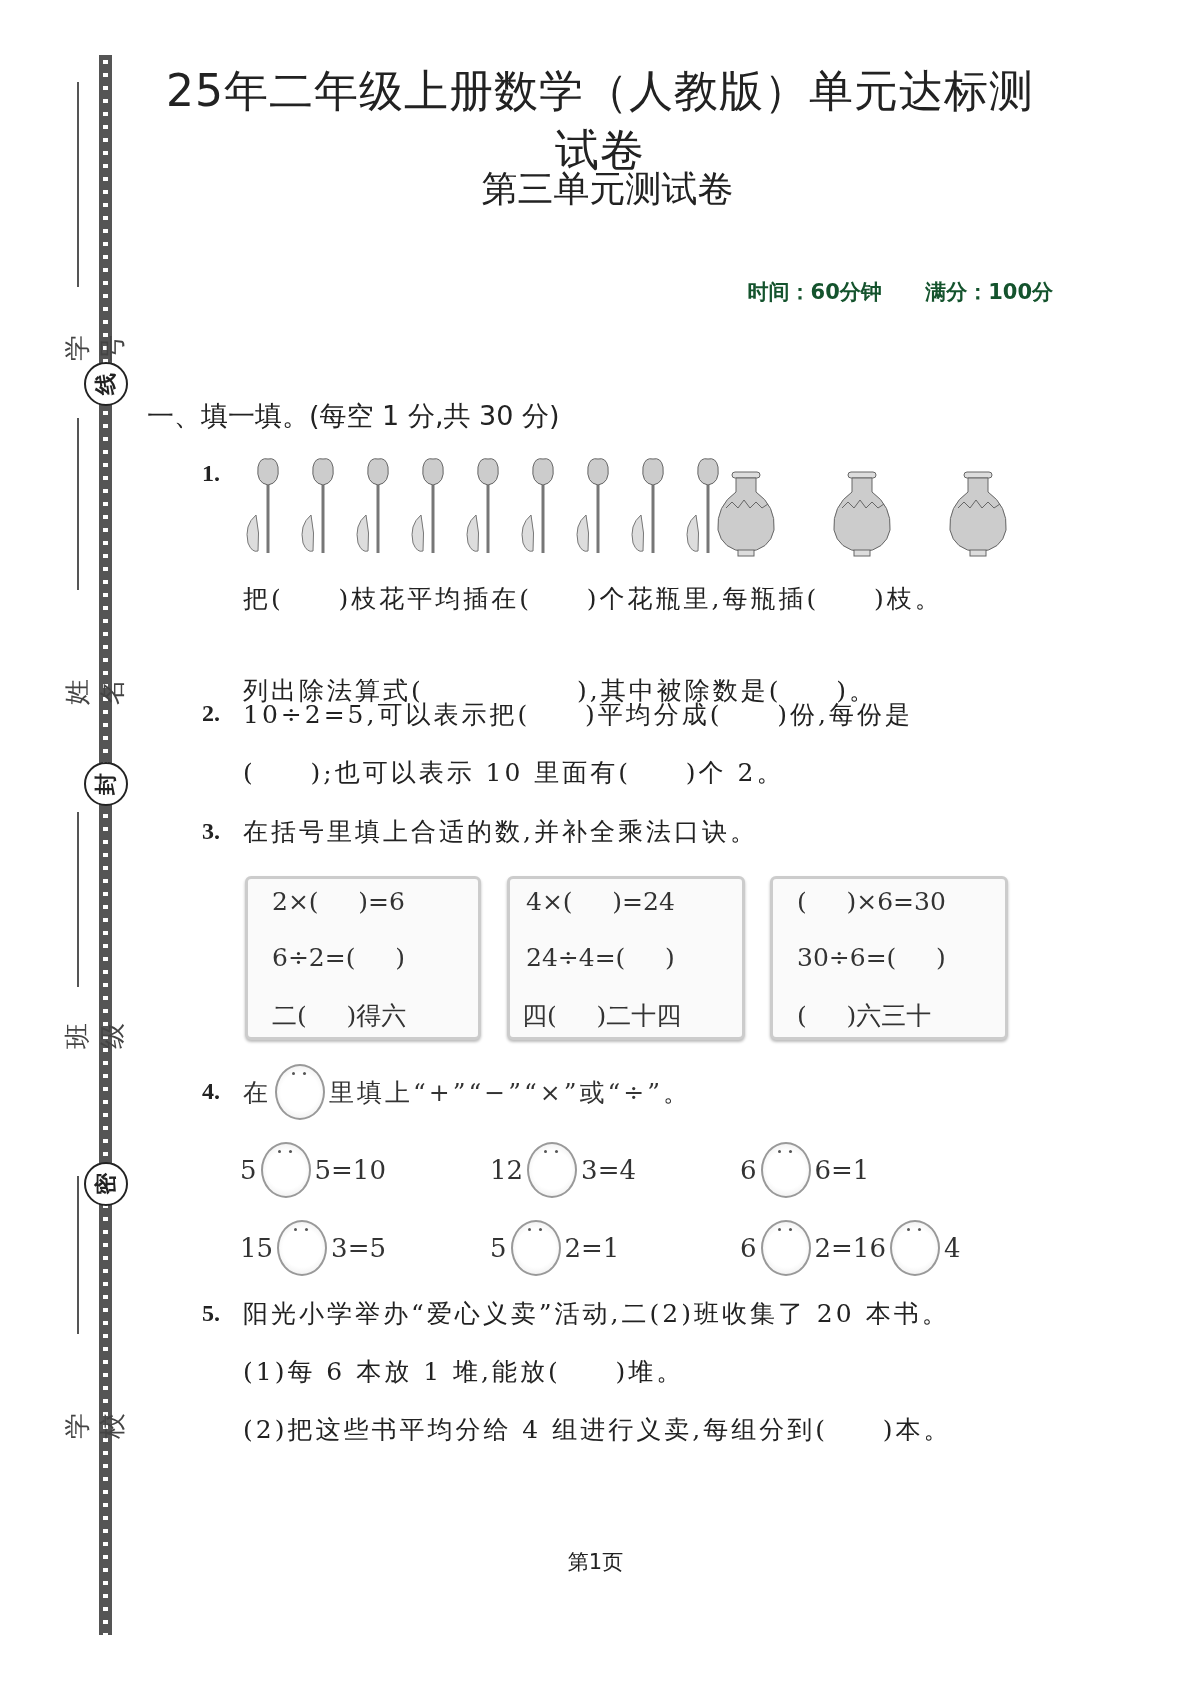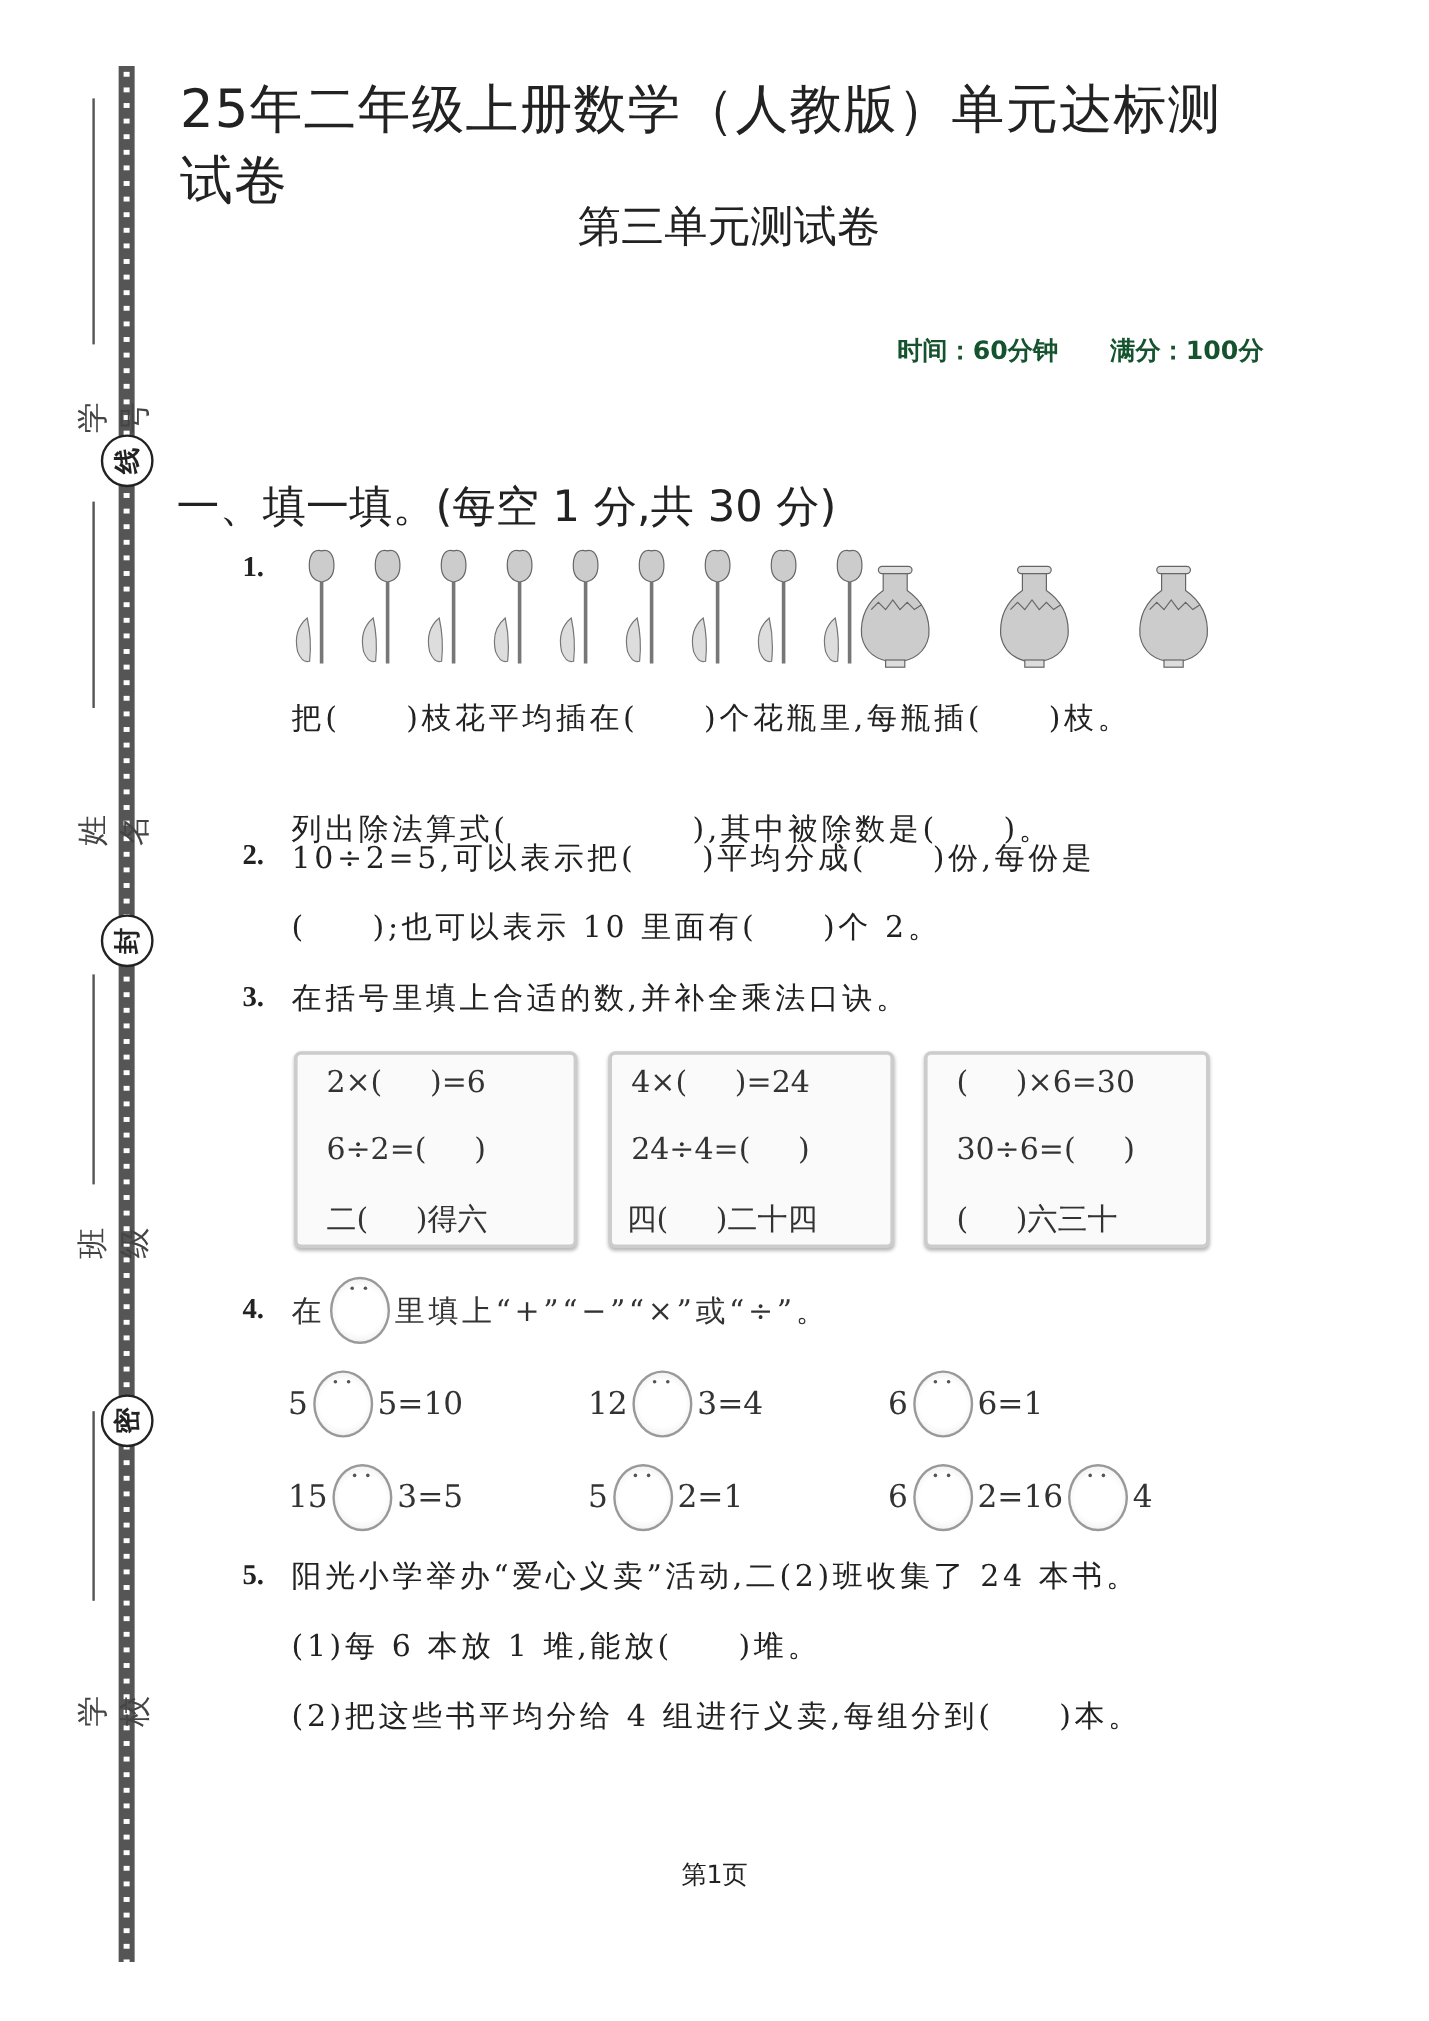--- a/index.html
+++ b/index.html
@@ -27,21 +27,21 @@
   }
   .side-label {
     position:absolute; left:50px; font-size:26px; color:#444;
     transform:rotate(-90deg); transform-origin:center; letter-spacing:22px;
     font-family:"DejaVu Sans", "Liberation Sans", sans-serif; width:90px; text-align:center;
   }
   .side-line { position:absolute; left:77px; width:2px; background:#555; }
 
   
   .main-title {
-    position:absolute; left:150px; top:62px; width:900px; 
+    position:absolute; left:150px; top:62px; width:900px; text-align:center;
     font-size:44px; color:#222; letter-spacing:1px;
     font-family:"DejaVu Sans", "Liberation Sans", sans-serif;
   }
   .sub-title {
     position:absolute; left:150px; top:165px; width:915px; text-align:center;
     font-size:36px; color:#222;
     font-family:"DejaVu Sans", "Liberation Sans", sans-serif;
   }
   .meta {
     position:absolute; right:138px; top:278px; font-size:21px; font-weight:bold; color:#14532d;
@@ -54,21 +54,21 @@
     position:absolute; left:147px; top:332px; width:904px; border-collapse:collapse;
     font-family:"DejaVu Sans", "Liberation Sans", sans-serif; font-weight:bold; font-size:22px;
   }
   table.score td {
     border:1px solid #777; height:38px; text-align:center; color:#222; width:113px;
   }
   table.score td.rowhead { letter-spacing:18px; padding-left:18px; }
 
   
   .section {
-    position:absolute; left:147px; top:398px; font-size:36px; color:#222;
+    position:absolute; left:147px; top:398px; font-size:27px; color:#222;
     font-family:"DejaVu Sans", "Liberation Sans", sans-serif;
   }
 
   .qnum { position:absolute; left:202px; font-weight:bold; font-size:24px; font-family:"Liberation Serif", serif; }
   .line { position:absolute; left:243px; font-size:25px; letter-spacing:3px; white-space:pre; color:#222; }
 
   
   .flowers { position:absolute; left:238px; top:455px; height:110px; display:flex; }
   .tulip { width:55px; height:100px; position:relative; }
   .vases { position:absolute; left:712px; top:470px; display:flex; gap:48px; }
@@ -260,17 +260,17 @@
 </div>
 <div class="eq-row" style="left:740px;top:1220px;">
   <span>6</span>
   <span class="opc"></span>
   <span>2=16</span>
   <span class="opc"></span>
   <span>4</span>
 </div>
 
 <div class="qnum" style="top:1300px;">5.</div>
-<div class="line" style="top:1297px;">阳光小学举办“爱心义卖”活动,二(2)班收集了 24 本书。</div>
+<div class="line" style="top:1297px;">阳光小学举办“爱心义卖”活动,二(2)班收集了 20 本书。</div>
 <div class="line" style="top:1355px;">(1)每 6 本放 1 堆,能放(     )堆。</div>
 <div class="line" style="top:1413px;">(2)把这些书平均分给 4 组进行义卖,每组分到(     )本。</div>
 
 <div class="footer">第1页</div>
 
 </body></html>

